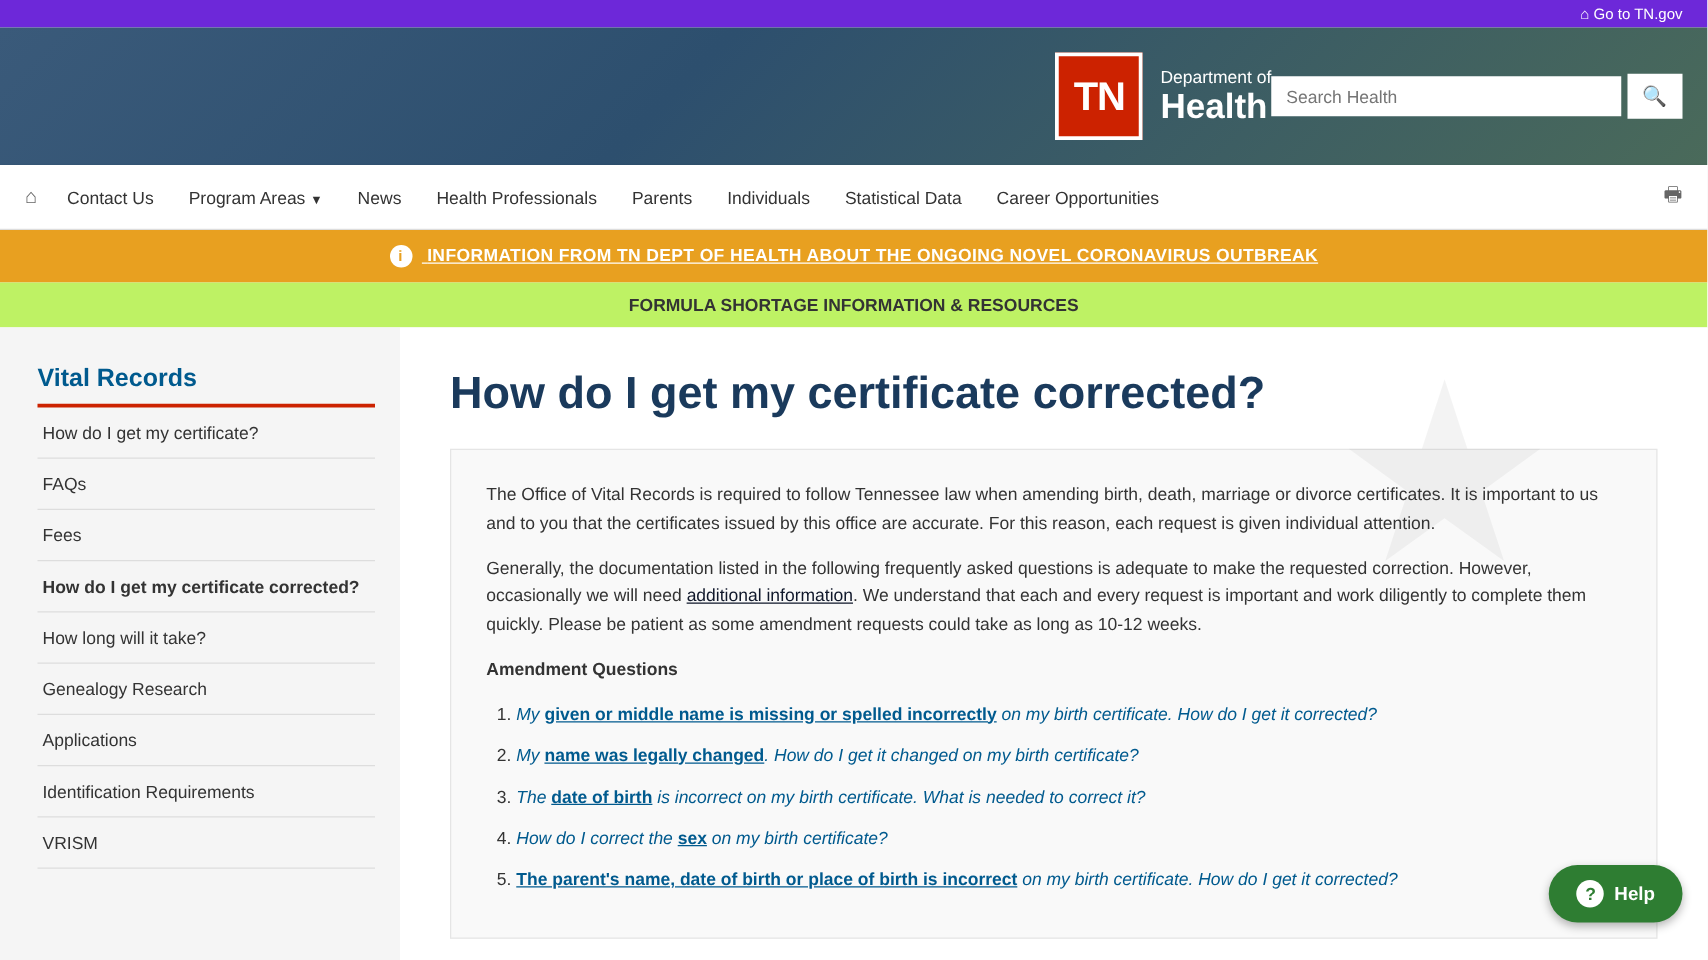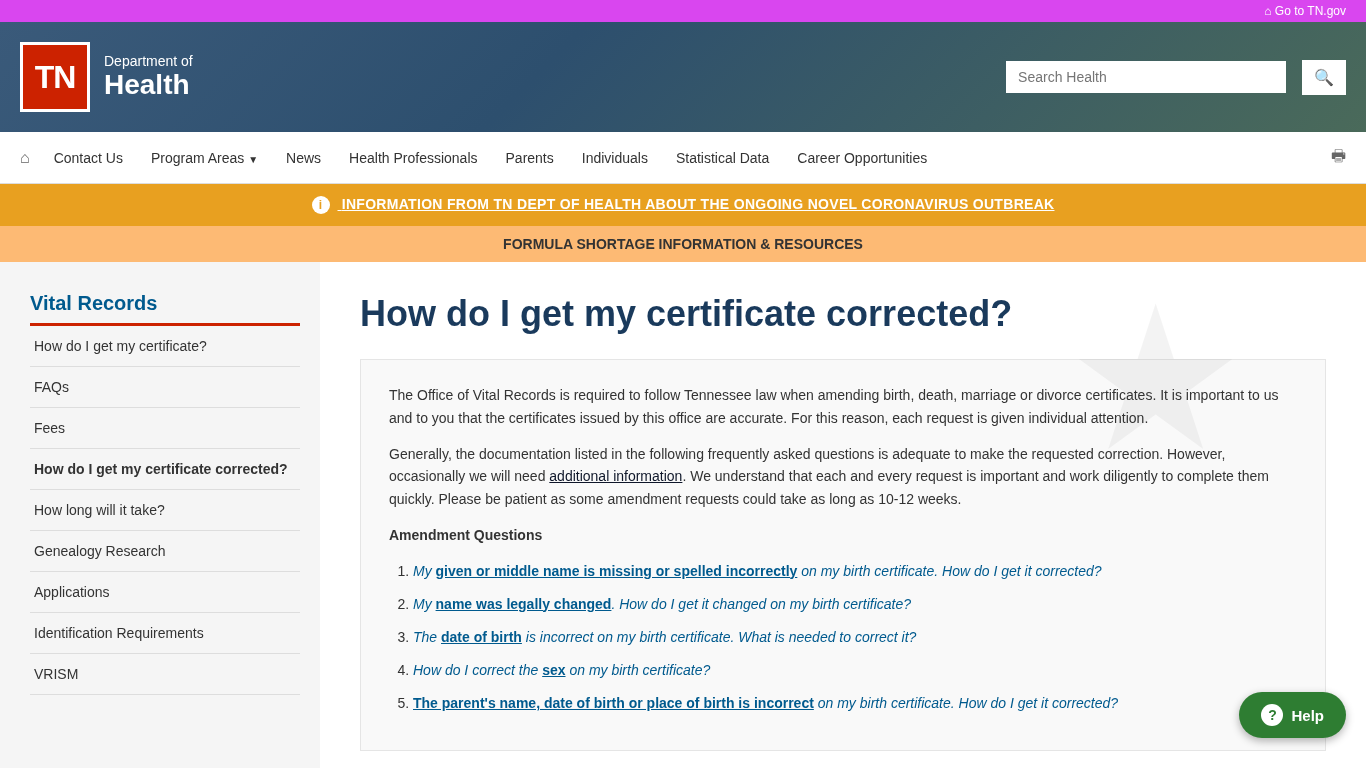--- a/index.html
+++ b/index.html
@@ -1,34 +1,34 @@
 <!DOCTYPE html>
 <html><head>
   <meta charset="utf-8">
   <style>
     * { margin: 0; padding: 0; box-sizing: border-box; }
     body { font-family: Arial, sans-serif; font-size: 14px; color: #333; background: #fff; }
 
     
     .top-bar {
-      background: #d946ef;
+      background: #6d28d9;
       text-align: right;
       padding: 4px 20px;
       font-size: 12px;
       color: #fff;
     }
     .top-bar a { color: #fff; text-decoration: none; }
 
     
     .header {
       background: linear-gradient(135deg, #3a5a7a 0%, #2d4f6e 40%, #4a6a5a 100%);
       padding: 14px 20px;
       display: flex;
       align-items: center;
-      justify-content: space-between;
+      justify-content: flex-end;
       min-height: 110px;
     }
     .logo-area {
       display: flex;
       align-items: center;
       gap: 14px;
     }
     .tn-logo {
       background: #cc2200;
       color: #fff;
@@ -41,21 +41,21 @@
       justify-content: center;
       border: 3px solid #fff;
       letter-spacing: -1px;
     }
     .dept-text { color: #fff; }
     .dept-text .dept-of { font-size: 14px; }
     .dept-text .health { font-size: 28px; font-weight: bold; }
     .search-area {
       display: flex;
       align-items: center;
-      gap: 16px;
+      gap: 5px;
     }
     .search-input {
       width: 280px;
       padding: 8px 12px;
       border: none;
       font-size: 14px;
       outline: none;
     }
     .search-btn {
       background: #fff;
@@ -114,21 +114,21 @@
       width: 18px;
       height: 18px;
       display: inline-flex;
       align-items: center;
       justify-content: center;
       font-weight: bold;
       font-size: 12px;
       margin-right: 8px;
     }
     .alert-yellow {
-      background: #fdba74;
+      background: #bef264;
       color: #333;
       text-align: center;
       padding: 10px 20px;
       font-size: 14px;
       font-weight: bold;
     }
 
     
     .main-content {
       display: flex;

